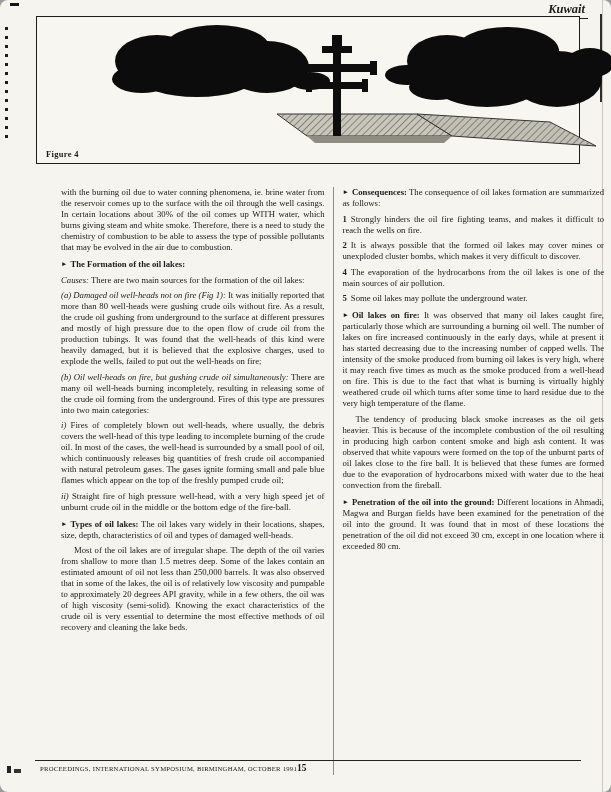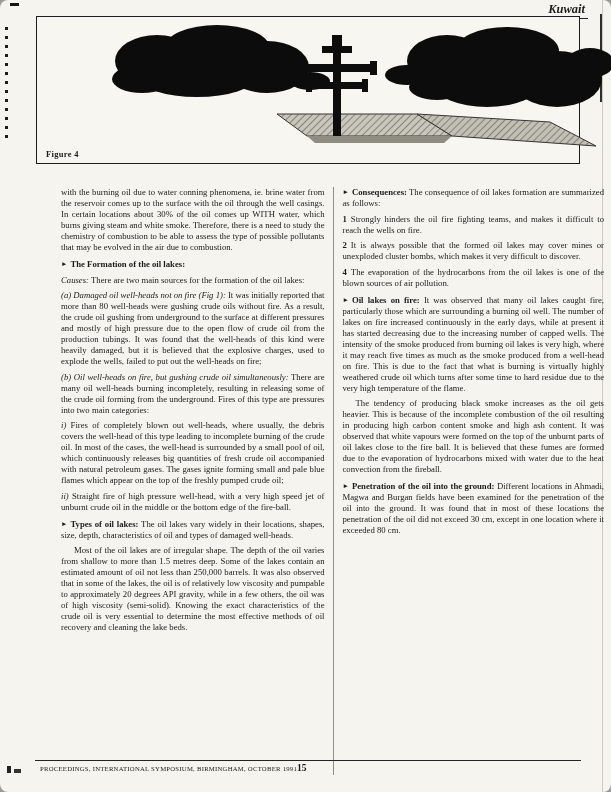--- a/index.html
+++ b/index.html
@@ -137,21 +137,22 @@
       <p class="gap-top"><span class="arrow">►</span><span class="lead-b">Types of oil lakes:</span><span> The oil lakes vary widely in their locations, shapes, size, depth, characteristics of oil and types of damaged well-heads.</span></p>
 
       <p class="indent">Most of the oil lakes are of irregular shape. The depth of the oil varies from shallow to more than 1.5 metres deep. Some of the lakes contain an estimated amount of oil not less than 250,000 barrels. It was also observed that in some of the lakes, the oil is of relatively low viscosity and pumpable to approximately 20 degrees API gravity, while in a few others, the oil was of high viscosity (semi-solid). Knowing the exact characteristics of the crude oil is very essential to determine the most effective methods of oil recovery and cleaning the lake beds.</p>
     </div>
 
     <div class="col col-right">
       <p><span class="arrow">►</span><span class="lead-b">Consequences:</span><span> The consequence of oil lakes formation are summarized as follows:</span></p>
 
       <p><span class="num">1</span><span>Strongly hinders the oil fire fighting teams, and makes it difficult to reach the wells on fire.</span></p>
       <p><span class="num">2</span><span>It is always possible that the formed oil lakes may cover mines or unexploded cluster bombs, which makes it very difficult to discover.</span></p>
-      <p><span class="num">4</span><span>The evaporation of the hydrocarbons from the oil lakes is one of the blown sources of air pollution.</span></p>
+      <p><span class="num">4</span><span>The evaporation of the hydrocarbons from the oil lakes is one of the main sources of air pollution.</span></p>
+      <p><span class="num">5</span><span>Some oil lakes may pollute the underground water.</span></p>
 
       <p class="gap-top"><span class="arrow">►</span><span class="lead-b">Oil lakes on fire:</span><span> It was observed that many oil lakes caught fire, particularly those which are surrounding a burning oil well. The number of lakes on fire increased continuously in the early days, while at present it has started decreasing due to the increasing number of capped wells. The intensity of the smoke produced from burning oil lakes is very high, where it may reach five times as much as the smoke produced from a well-head on fire. This is due to the fact that what is burning is virtually highly weathered crude oil which turns after some time to hard residue due to the very high temperature of the flame.</span></p>
 
       <p class="indent">The tendency of producing black smoke increases as the oil gets heavier. This is because of the incomplete combustion of the oil resulting in producing high carbon content smoke and high ash content. It was observed that white vapours were formed on the top of the unburnt parts of oil lakes close to the fire ball. It is believed that these fumes are formed due to the evaporation of hydrocarbons mixed with water due to the heat convection from the fireball.</p>
 
       <p class="gap-top"><span class="arrow">►</span><span class="lead-b">Penetration of the oil into the ground:</span><span> Different locations in Ahmadi, Magwa and Burgan fields have been examined for the penetration of the oil into the ground. It was found that in most of these locations the penetration of the oil did not exceed 30 cm, except in one location where it exceeded 80 cm.</span></p>
     </div>
 
   </div>
 

